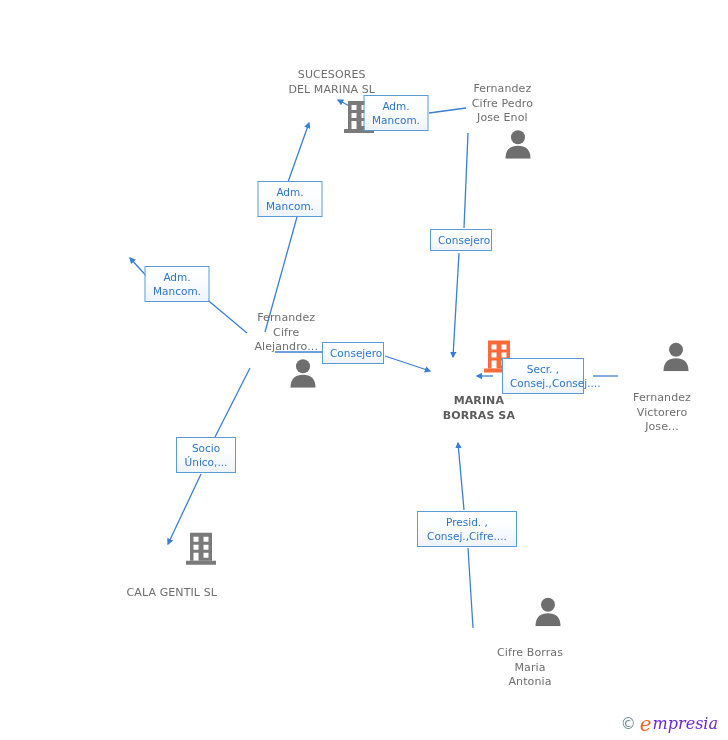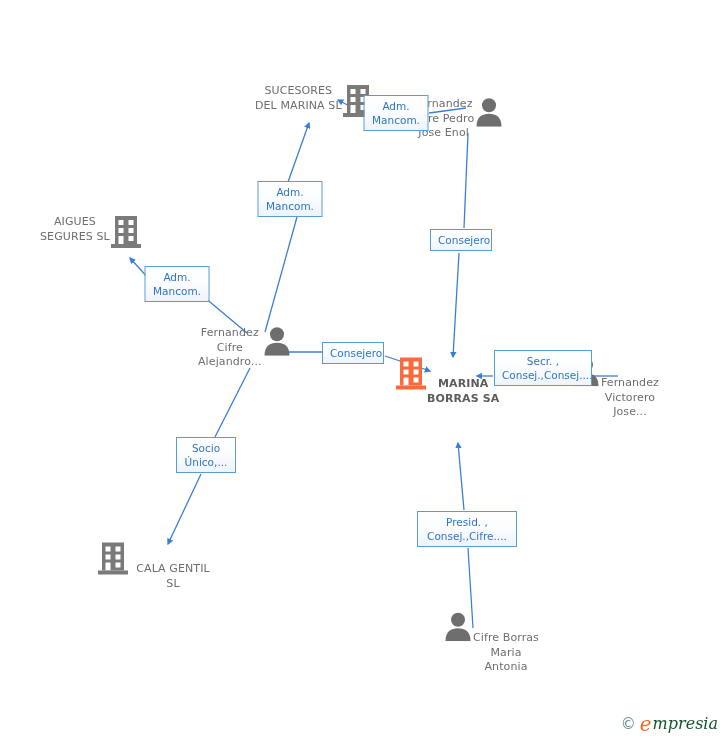--- a/index.html
+++ b/index.html
@@ -23,22 +23,22 @@
     left: 0;
     top: 0;
     width: 728px;
     height: 740px;
     pointer-events: none;
   }
   .node {
     position: absolute;
     transform: translate(-50%, -50%);
     display: flex;
-    flex-direction: row;
-    align-items: flex-start;
+    flex-direction: column;
+    align-items: flex-end;
     width: 120px;
   }
   .node-label {
     font-family: "DejaVu Sans", sans-serif;
     font-size: 11px;
     line-height: 14.5px;
     color: #6e6e6e;
     text-align: center;
     white-space: pre-line;
     letter-spacing: 0.1px;
@@ -87,21 +87,21 @@
     font-family: "DejaVu Sans", sans-serif;
   }
   #watermark .wm-e {
     color: #f26722;
     font-size: 20px;
     font-style: italic;
     font-family: "DejaVu Serif", serif;
     line-height: 1;
   }
   #watermark .wm-rest {
-    color: #14532d;
+    color: #6d28d9;
     font-size: 16px;
     font-style: italic;
     font-family: "DejaVu Serif", serif;
     line-height: 1;
     margin-left: -3px;
   }
 </style>
 </head>
 <body>
 
@@ -177,91 +177,75 @@
 Cifre Pedro
 Jose Enol</div>
     <span class="node-icon">
       <svg width="30" height="30" viewBox="0 0 30 30" xmlns="http://www.w3.org/2000/svg">
         <circle cx="15" cy="8.5" r="7" fill="#6e6e6e"></circle>
         <path d="M 2.5 30 C 2.5 20 8 17 15 17 C 22 17 27.5 20 27.5 30 Z" fill="#6e6e6e"></path>
       </svg>
     </span>
   </div>
 
-  <div class="node" style="left:100px; top:232px;">
-    <div class="node-label above">AIGUES
-SEGURES SL</div>
+
+  <div class="node" style="left:258px; top:349px;">
+    <div class="node-label above">Fernandez
+Cifre
+Alejandro...</div>
+    <span class="node-icon">
+      <svg width="30" height="30" viewBox="0 0 30 30" xmlns="http://www.w3.org/2000/svg">
+        <circle cx="15" cy="8.5" r="7" fill="#6e6e6e"></circle>
+        <path d="M 2.5 30 C 2.5 20 8 17 15 17 C 22 17 27.5 20 27.5 30 Z" fill="#6e6e6e"></path>
+      </svg>
+    </span>
+  </div>
+
+  <div class="node" style="left:455px; top:381px;">
+    <span class="node-icon">
+      <svg width="32" height="34" viewBox="0 0 32 34" xmlns="http://www.w3.org/2000/svg">
+        <rect x="5" y="1" width="22" height="28" fill="#fb6a3b"></rect>
+        <rect x="8.5" y="5" width="5" height="5" fill="#ffffff"></rect>
+        <rect x="18.5" y="5" width="5" height="5" fill="#ffffff"></rect>
+        <rect x="8.5" y="13" width="5" height="5" fill="#ffffff"></rect>
+        <rect x="18.5" y="13" width="5" height="5" fill="#ffffff"></rect>
+        <rect x="8.5" y="21" width="5" height="8" fill="#ffffff"></rect>
+        <rect x="18.5" y="21" width="5" height="5" fill="#ffffff"></rect>
+        <rect x="1" y="29" width="30" height="4" fill="#fb6a3b"></rect>
+      </svg>
+    </span>
+    <div class="node-label below bold">MARINA
+BORRAS SA</div>
+  </div>
+
+  <div class="node" style="left:631px; top:388px;">
+    <span class="node-icon">
+      <svg width="30" height="30" viewBox="0 0 30 30" xmlns="http://www.w3.org/2000/svg">
+        <circle cx="15" cy="8.5" r="7" fill="#6e6e6e"></circle>
+        <path d="M 2.5 30 C 2.5 20 8 17 15 17 C 22 17 27.5 20 27.5 30 Z" fill="#6e6e6e"></path>
+      </svg>
+    </span>
+    <div class="node-label below">Fernandez
+Victorero
+Jose...</div>
+  </div>
+
+  <div class="node" style="left:157px; top:566px;">
     <span class="node-icon">
       <svg width="32" height="34" viewBox="0 0 32 34" xmlns="http://www.w3.org/2000/svg">
         <rect x="5" y="1" width="22" height="28" fill="#7a7a7a"></rect>
         <rect x="8.5" y="5" width="5" height="5" fill="#ffffff"></rect>
         <rect x="18.5" y="5" width="5" height="5" fill="#ffffff"></rect>
         <rect x="8.5" y="13" width="5" height="5" fill="#ffffff"></rect>
         <rect x="18.5" y="13" width="5" height="5" fill="#ffffff"></rect>
         <rect x="8.5" y="21" width="5" height="8" fill="#ffffff"></rect>
         <rect x="18.5" y="21" width="5" height="5" fill="#ffffff"></rect>
         <rect x="1" y="29" width="30" height="4" fill="#7a7a7a"></rect>
       </svg>
     </span>
-  </div>
-
-  <div class="node" style="left:258px; top:349px;">
-    <div class="node-label above">Fernandez
-Cifre
-Alejandro...</div>
-    <span class="node-icon">
-      <svg width="30" height="30" viewBox="0 0 30 30" xmlns="http://www.w3.org/2000/svg">
-        <circle cx="15" cy="8.5" r="7" fill="#6e6e6e"></circle>
-        <path d="M 2.5 30 C 2.5 20 8 17 15 17 C 22 17 27.5 20 27.5 30 Z" fill="#6e6e6e"></path>
-      </svg>
-    </span>
-  </div>
-
-  <div class="node" style="left:455px; top:381px;">
-    <span class="node-icon">
-      <svg width="32" height="34" viewBox="0 0 32 34" xmlns="http://www.w3.org/2000/svg">
-        <rect x="5" y="1" width="22" height="28" fill="#fb6a3b"></rect>
-        <rect x="8.5" y="5" width="5" height="5" fill="#ffffff"></rect>
-        <rect x="18.5" y="5" width="5" height="5" fill="#ffffff"></rect>
-        <rect x="8.5" y="13" width="5" height="5" fill="#ffffff"></rect>
-        <rect x="18.5" y="13" width="5" height="5" fill="#ffffff"></rect>
-        <rect x="8.5" y="21" width="5" height="8" fill="#ffffff"></rect>
-        <rect x="18.5" y="21" width="5" height="5" fill="#ffffff"></rect>
-        <rect x="1" y="29" width="30" height="4" fill="#fb6a3b"></rect>
-      </svg>
-    </span>
-    <div class="node-label below bold">MARINA
-BORRAS SA</div>
-  </div>
-
-  <div class="node" style="left:631px; top:388px;">
-    <span class="node-icon">
-      <svg width="30" height="30" viewBox="0 0 30 30" xmlns="http://www.w3.org/2000/svg">
-        <circle cx="15" cy="8.5" r="7" fill="#6e6e6e"></circle>
-        <path d="M 2.5 30 C 2.5 20 8 17 15 17 C 22 17 27.5 20 27.5 30 Z" fill="#6e6e6e"></path>
-      </svg>
-    </span>
-    <div class="node-label below">Fernandez
-Victorero
-Jose...</div>
-  </div>
-
-  <div class="node" style="left:157px; top:566px;">
-    <span class="node-icon">
-      <svg width="32" height="34" viewBox="0 0 32 34" xmlns="http://www.w3.org/2000/svg">
-        <rect x="5" y="1" width="22" height="28" fill="#7a7a7a"></rect>
-        <rect x="8.5" y="5" width="5" height="5" fill="#ffffff"></rect>
-        <rect x="18.5" y="5" width="5" height="5" fill="#ffffff"></rect>
-        <rect x="8.5" y="13" width="5" height="5" fill="#ffffff"></rect>
-        <rect x="18.5" y="13" width="5" height="5" fill="#ffffff"></rect>
-        <rect x="8.5" y="21" width="5" height="8" fill="#ffffff"></rect>
-        <rect x="18.5" y="21" width="5" height="5" fill="#ffffff"></rect>
-        <rect x="1" y="29" width="30" height="4" fill="#7a7a7a"></rect>
-      </svg>
-    </span>
     <div class="node-label below">CALA GENTIL SL</div>
   </div>
 
   <div class="node" style="left:503px; top:643px;">
     <span class="node-icon">
       <svg width="30" height="30" viewBox="0 0 30 30" xmlns="http://www.w3.org/2000/svg">
         <circle cx="15" cy="8.5" r="7" fill="#6e6e6e"></circle>
         <path d="M 2.5 30 C 2.5 20 8 17 15 17 C 22 17 27.5 20 27.5 30 Z" fill="#6e6e6e"></path>
       </svg>
     </span>
@@ -276,21 +260,21 @@
   <div class="edge-label" style="left:290px; top:199px; width:65px;">Adm.
 Mancom.</div>
 
   <div class="edge-label" style="left:177px; top:284px; width:65px;">Adm.
 Mancom.</div>
 
   <div class="edge-label" style="left:461px; top:240px; width:62px;">Consejero</div>
 
   <div class="edge-label" style="left:353px; top:353px; width:62px;">Consejero</div>
 
-  <div class="edge-label" style="left:543px; top:368px; width:98px;">Secr. ,
+  <div class="edge-label" style="left:543px; top:376px; width:82px;">Secr. ,
 Consej.,Consej....</div>
 
   <div class="edge-label" style="left:206px; top:455px; width:60px;">Socio
 Único,...</div>
 
   <div class="edge-label" style="left:467px; top:529px; width:100px;">Presid. ,
 Consej.,Cifre....</div>
 
   <div id="watermark">
     <span class="wm-c">©</span>

